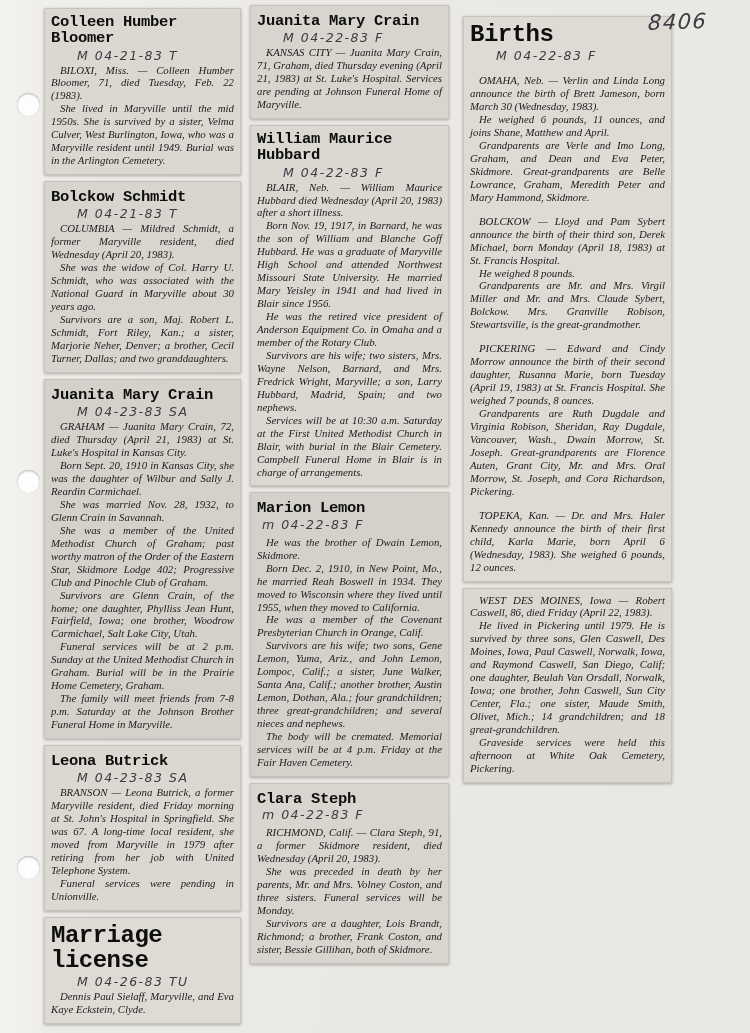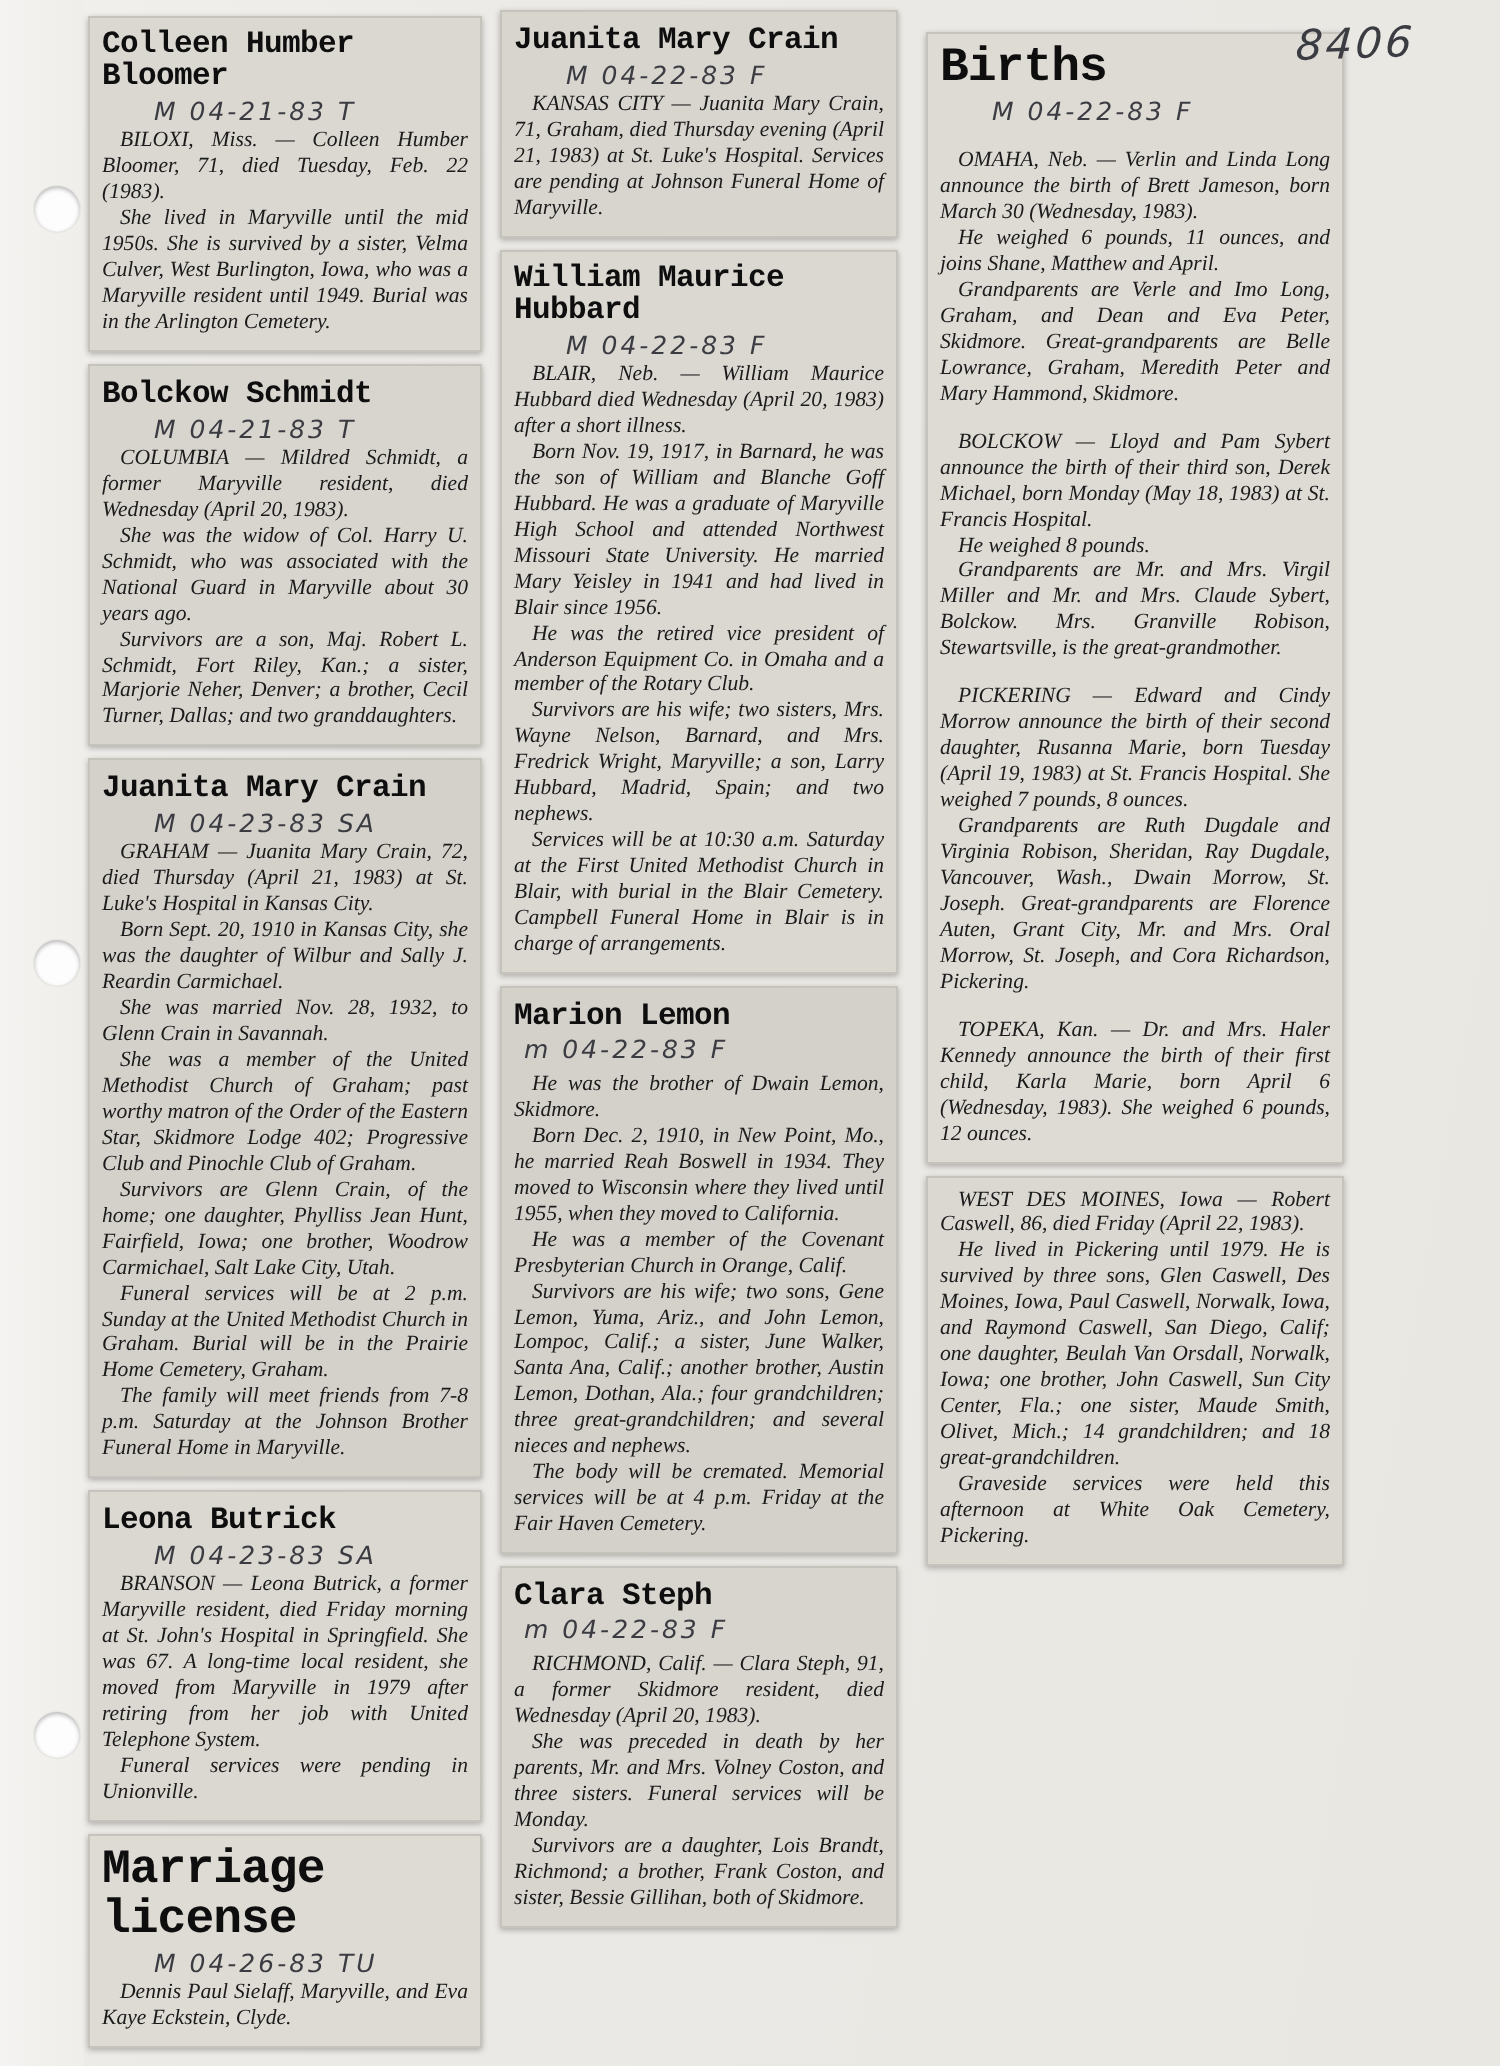--- a/index.html
+++ b/index.html
@@ -159,21 +159,21 @@
 
 <div class="column col-3">
   <div class="clipping shade-c">
       <div class="clip-head own-line"><span class="clip-title size-xl">Births</span><span class="handwriting annotation">M 04-22-83 F</span></div>
       <div class="birth-item">
         <p class="clip-p">OMAHA, Neb. — Verlin and Linda Long announce the birth of Brett Jameson, born March 30 (Wednesday, 1983).</p>
         <p class="clip-p">He weighed 6 pounds, 11 ounces, and joins Shane, Matthew and April.</p>
         <p class="clip-p">Grandparents are Verle and Imo Long, Graham, and Dean and Eva Peter, Skidmore. Great-grandparents are Belle Lowrance, Graham, Meredith Peter and Mary Hammond, Skidmore.</p>
       </div>
       <div class="birth-item">
-        <p class="clip-p">BOLCKOW — Lloyd and Pam Sybert announce the birth of their third son, Derek Michael, born Monday (May 18, 1983) at St. Francis Hospital.</p>
+        <p class="clip-p">BOLCKOW — Lloyd and Pam Sybert announce the birth of their third son, Derek Michael, born Monday (April 18, 1983) at St. Francis Hospital.</p>
         <p class="clip-p">He weighed 8 pounds.</p>
         <p class="clip-p">Grandparents are Mr. and Mrs. Virgil Miller and Mr. and Mrs. Claude Sybert, Bolckow. Mrs. Granville Robison, Stewartsville, is the great-grandmother.</p>
       </div>
       <div class="birth-item">
         <p class="clip-p">PICKERING — Edward and Cindy Morrow announce the birth of their second daughter, Rusanna Marie, born Tuesday (April 19, 1983) at St. Francis Hospital. She weighed 7 pounds, 8 ounces.</p>
         <p class="clip-p">Grandparents are Ruth Dugdale and Virginia Robison, Sheridan, Ray Dugdale, Vancouver, Wash., Dwain Morrow, St. Joseph. Great-grandparents are Florence Auten, Grant City, Mr. and Mrs. Oral Morrow, St. Joseph, and Cora Richardson, Pickering.</p>
       </div>
       <div class="birth-item">
         <p class="clip-p">TOPEKA, Kan. — Dr. and Mrs. Haler Kennedy announce the birth of their first child, Karla Marie, born April 6 (Wednesday, 1983). She weighed 6 pounds, 12 ounces.</p>
       </div>

